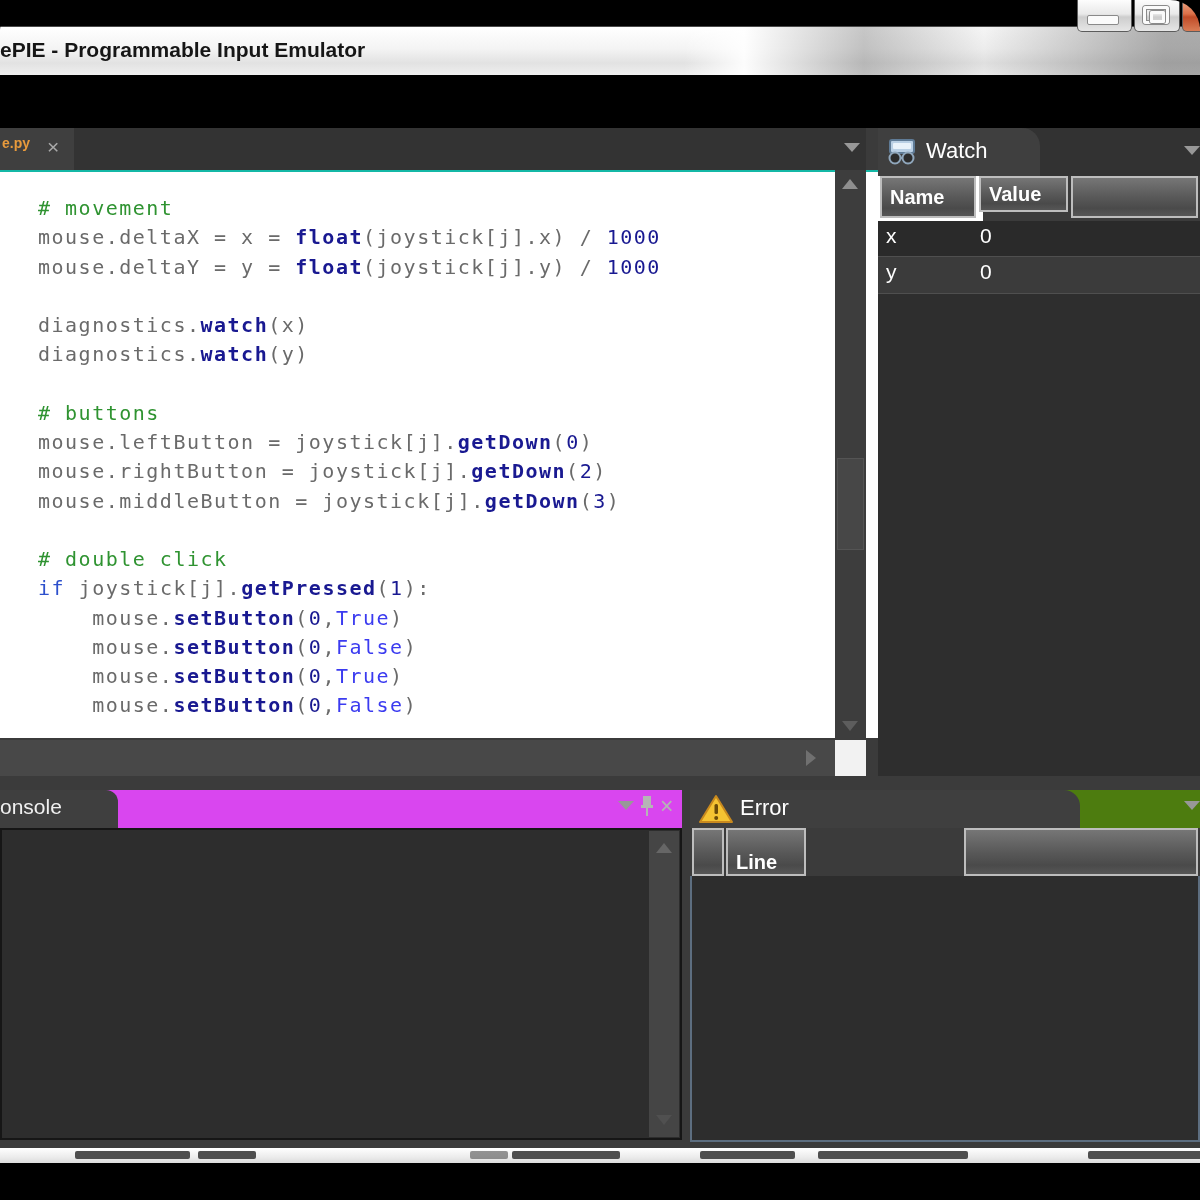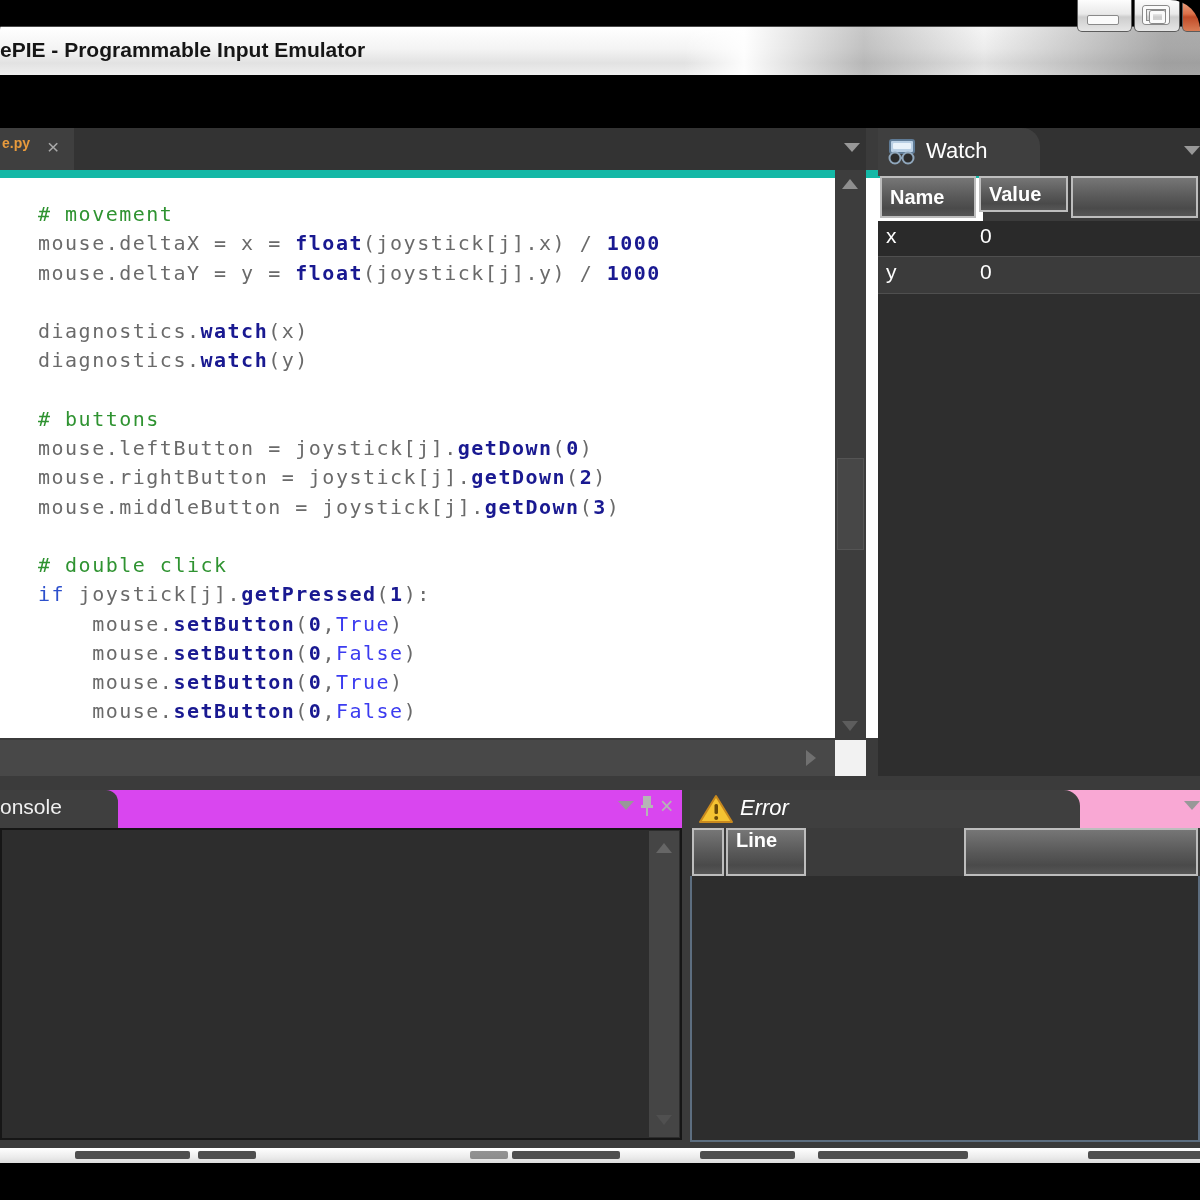--- a/index.html
+++ b/index.html
@@ -40,66 +40,66 @@
 
   
   .tabstrip{left:0;top:128px;width:866px;height:42px;background:#333333;}
   .tab-active{position:absolute;left:0;top:0;width:74px;height:42px;background:#3f3f3f;}
   .tab-label{position:absolute;left:2px;top:7px;font-size:14px;font-weight:bold;color:var(--c-tab_label,#e89a3c);}
   .tab-close{position:absolute;left:47px;top:7px;font-size:21px;color:#a9a9a9;}
   .chev{width:0;height:0;border-left:8px solid transparent;border-right:8px solid transparent;
     border-top:9px solid #989898;}
   .strip-chev{left:844px;top:143px;}
   .editor-white{left:0;top:170px;width:983px;height:568px;background:#ffffff;
-    border-top:8px solid #14b8a6;box-sizing:border-box;}
+    border-top:2px solid #14b8a6;box-sizing:border-box;}
   .code{position:absolute;left:38px;top:22px;font-family:"DejaVu Sans Mono",monospace;
     font-size:20px;letter-spacing:1.5px;line-height:29.25px;white-space:pre;}
   .code-line{height:29.25px;}
   .tok-com{color:var(--c-comment,#2f9331);}
   .tok-p{color:var(--c-plain,#6a6a6a);}
   .tok-k{color:var(--c-keyword,#191991);font-weight:bold;}
-  .tok-n{color:var(--c-number,#191991);font-weight:bold;}
+  .tok-n{color:var(--c-number,#191991);font-weight:normal;}
   .tok-kw{color:var(--c-if_kw,#2d50cc);font-weight:normal;}
   .tok-b{color:var(--c-bool,#3b3bf0);}
   .editor-vscroll{left:835px;top:170px;width:31px;height:570px;background:#3d3d3d;}
   .vthumb{position:absolute;left:2px;top:288px;width:27px;height:92px;background:#474747;border:1px solid #545454;box-sizing:border-box;}
   .tri-up{width:0;height:0;border-left:8px solid transparent;border-right:8px solid transparent;border-bottom:10px solid #8f8f8f;}
   .tri-down{width:0;height:0;border-left:8px solid transparent;border-right:8px solid transparent;border-top:10px solid #5d5d5d;}
   .tri-right{width:0;height:0;border-top:8px solid transparent;border-bottom:8px solid transparent;border-left:10px solid #707070;}
   .editor-hscroll{left:0;top:740px;width:835px;height:36px;background:#484848;}
   .scroll-corner{left:835px;top:740px;width:31px;height:36px;background:#f2f2f2;}
 
   
   .watch-header{left:878px;top:128px;width:322px;height:48px;background:#323232;}
   .watch-tab{position:absolute;left:0;top:0;width:162px;height:48px;background:#3f3f3f;border-radius:0 18px 0 0;}
   .watch-title{position:absolute;left:48px;top:10px;font-size:22px;color:#ffffff;}
   .watch-chev{left:1184px;top:146px;}
   .grid-cell{position:absolute;box-sizing:border-box;border:2px solid #bdbdbd;
     background:linear-gradient(180deg,#767676,#585858 52%,#4a4a4a 80%,#565656);
     color:#fff;font-weight:bold;font-size:20px;display:flex;align-items:center;padding-left:8px;}
-  .cell-low{align-items:flex-end;padding-bottom:22px;}
+  .cell-low{align-items:flex-end;padding-bottom:0;}
   .watch-row{left:878px;width:322px;color:#fff;font-size:21px;border-bottom:1px solid #4f4f4f;box-sizing:border-box;}
   .row-name{position:absolute;left:8px;top:3px;}
   .row-value{position:absolute;left:102px;top:3px;}
   .watch-rest{left:878px;top:294px;width:322px;height:482px;background:#2e2e2e;}
 
   
   .console-header{left:0;top:790px;width:682px;height:38px;background:#d946ef;}
   .console-tab{position:absolute;left:0;top:0;width:118px;height:38px;background:#3f3f3f;border-radius:0 12px 0 0;}
   .console-title{position:absolute;left:0;top:5px;font-size:21px;color:#f0f0f0;}
   .console-chev{left:618px;top:801px;}
   .panel-close{font-size:23px;color:#b5b5b5;line-height:1;}
   .console-close{left:660px;top:795px;}
   .console-body{left:0;top:828px;width:682px;height:312px;background:#2d2d2d;
     border:2px solid #161616;box-sizing:border-box;}
   .console-vscroll{position:absolute;right:1px;top:1px;width:30px;height:306px;background:#454545;}
   .faint{opacity:.45;}
 
   
-  .error-header{left:690px;top:790px;width:510px;height:38px;background:#f9a8d4;font-style:italic;}
+  .error-header{left:690px;top:790px;width:510px;height:38px;background:#4d7c0f;}
   .error-tab{position:absolute;left:0;top:0;width:390px;height:38px;background:#3f3f3f;border-radius:0 16px 0 0;}
   .error-title{position:absolute;left:50px;top:5px;font-size:22px;color:#ffffff;}
   .error-chev{left:1184px;top:801px;}
   .error-body{left:690px;top:876px;width:510px;height:266px;background:#2d2d2d;
     border:2px solid #5d6e80;border-top:none;box-sizing:border-box;}
 
   
   .bottom-frame{left:0;top:1148px;width:1200px;height:15px;
     background:linear-gradient(180deg,#ffffff,#ececec 60%,#dcdcdc);}
   .smudge{position:absolute;top:3px;height:8px;background:#4e4e4e;border-radius:2px;}

